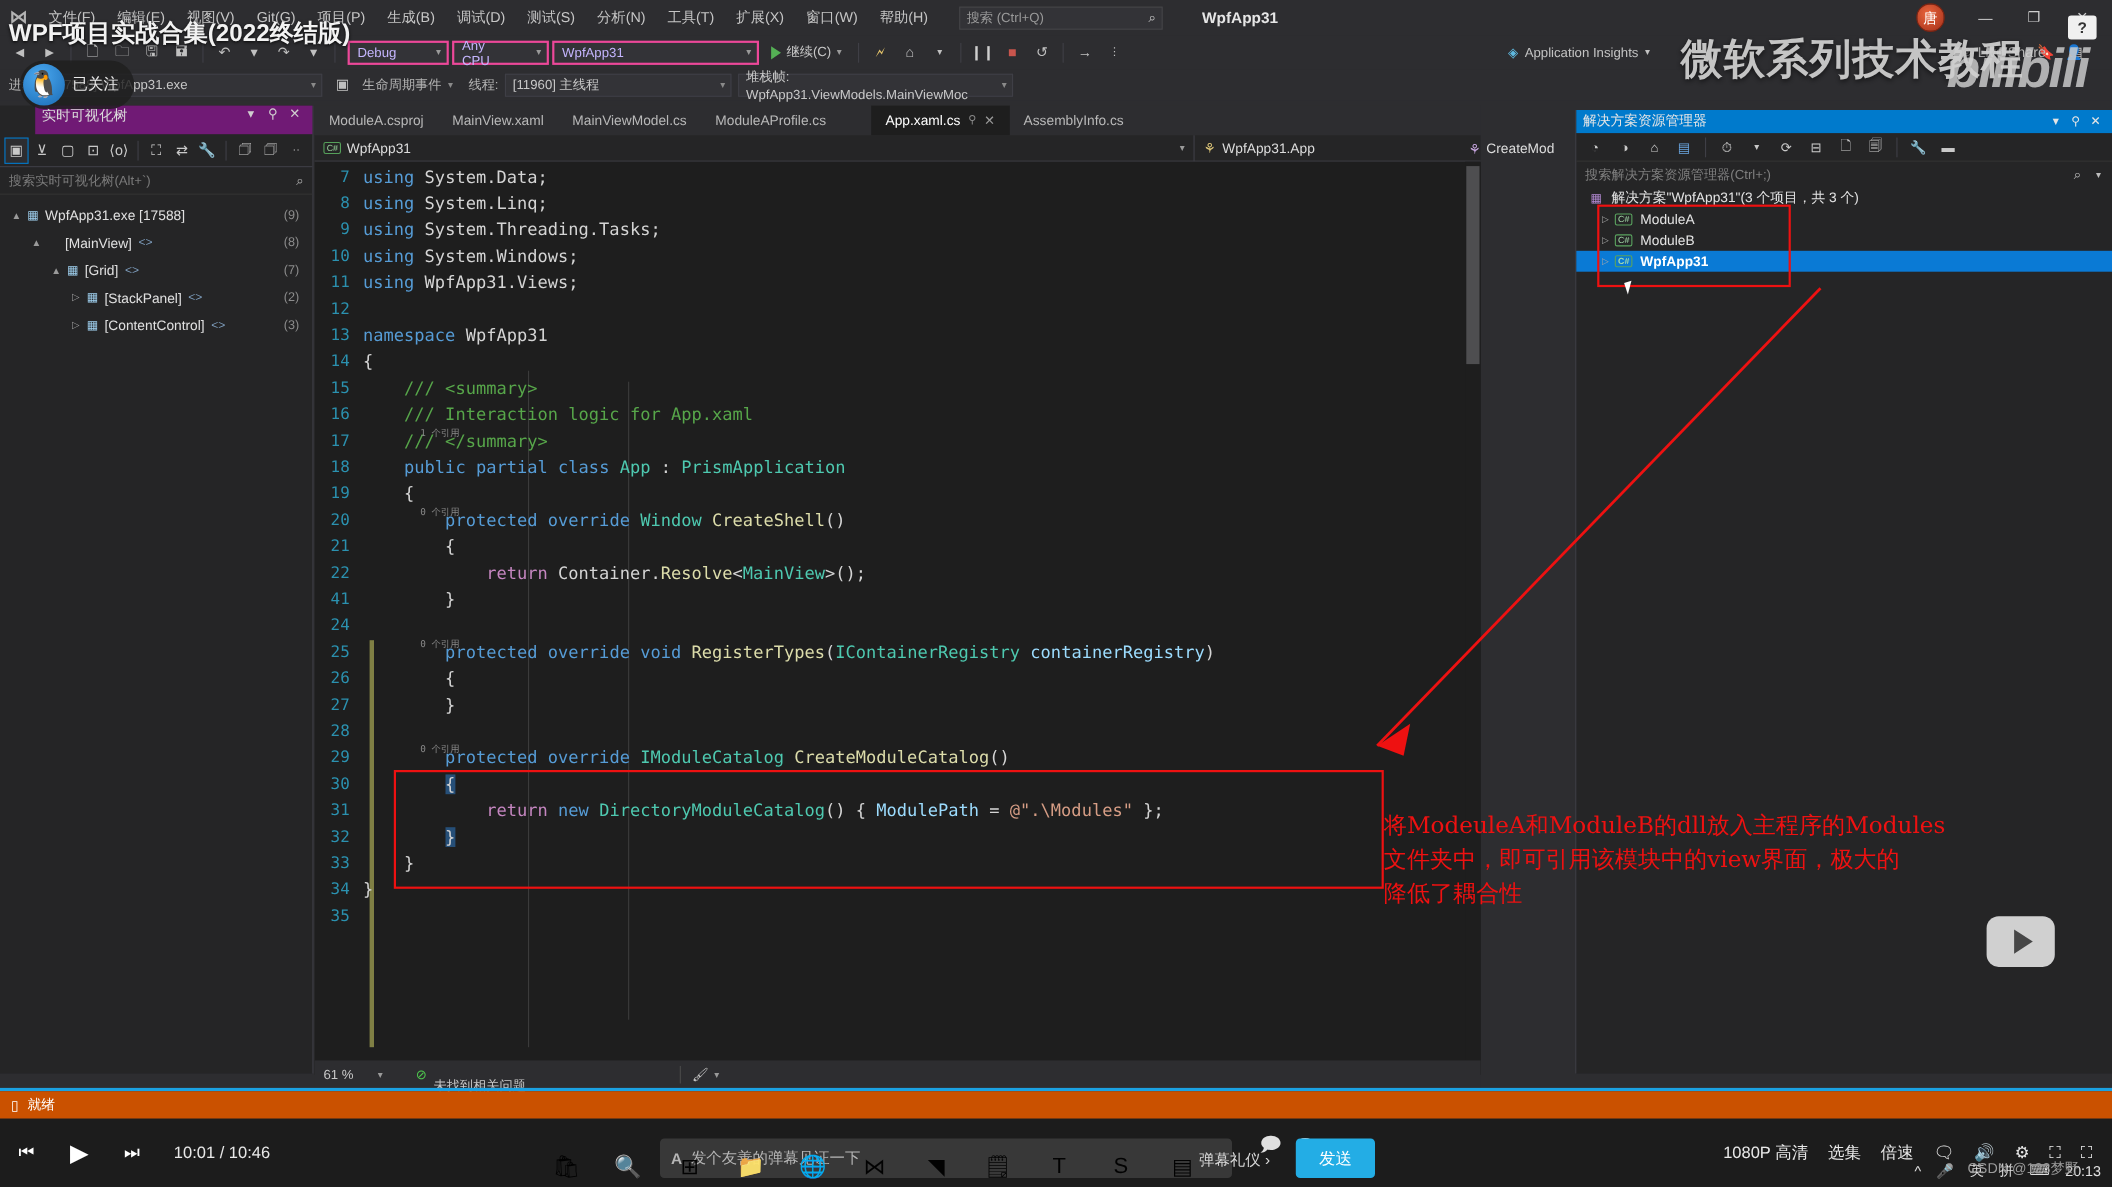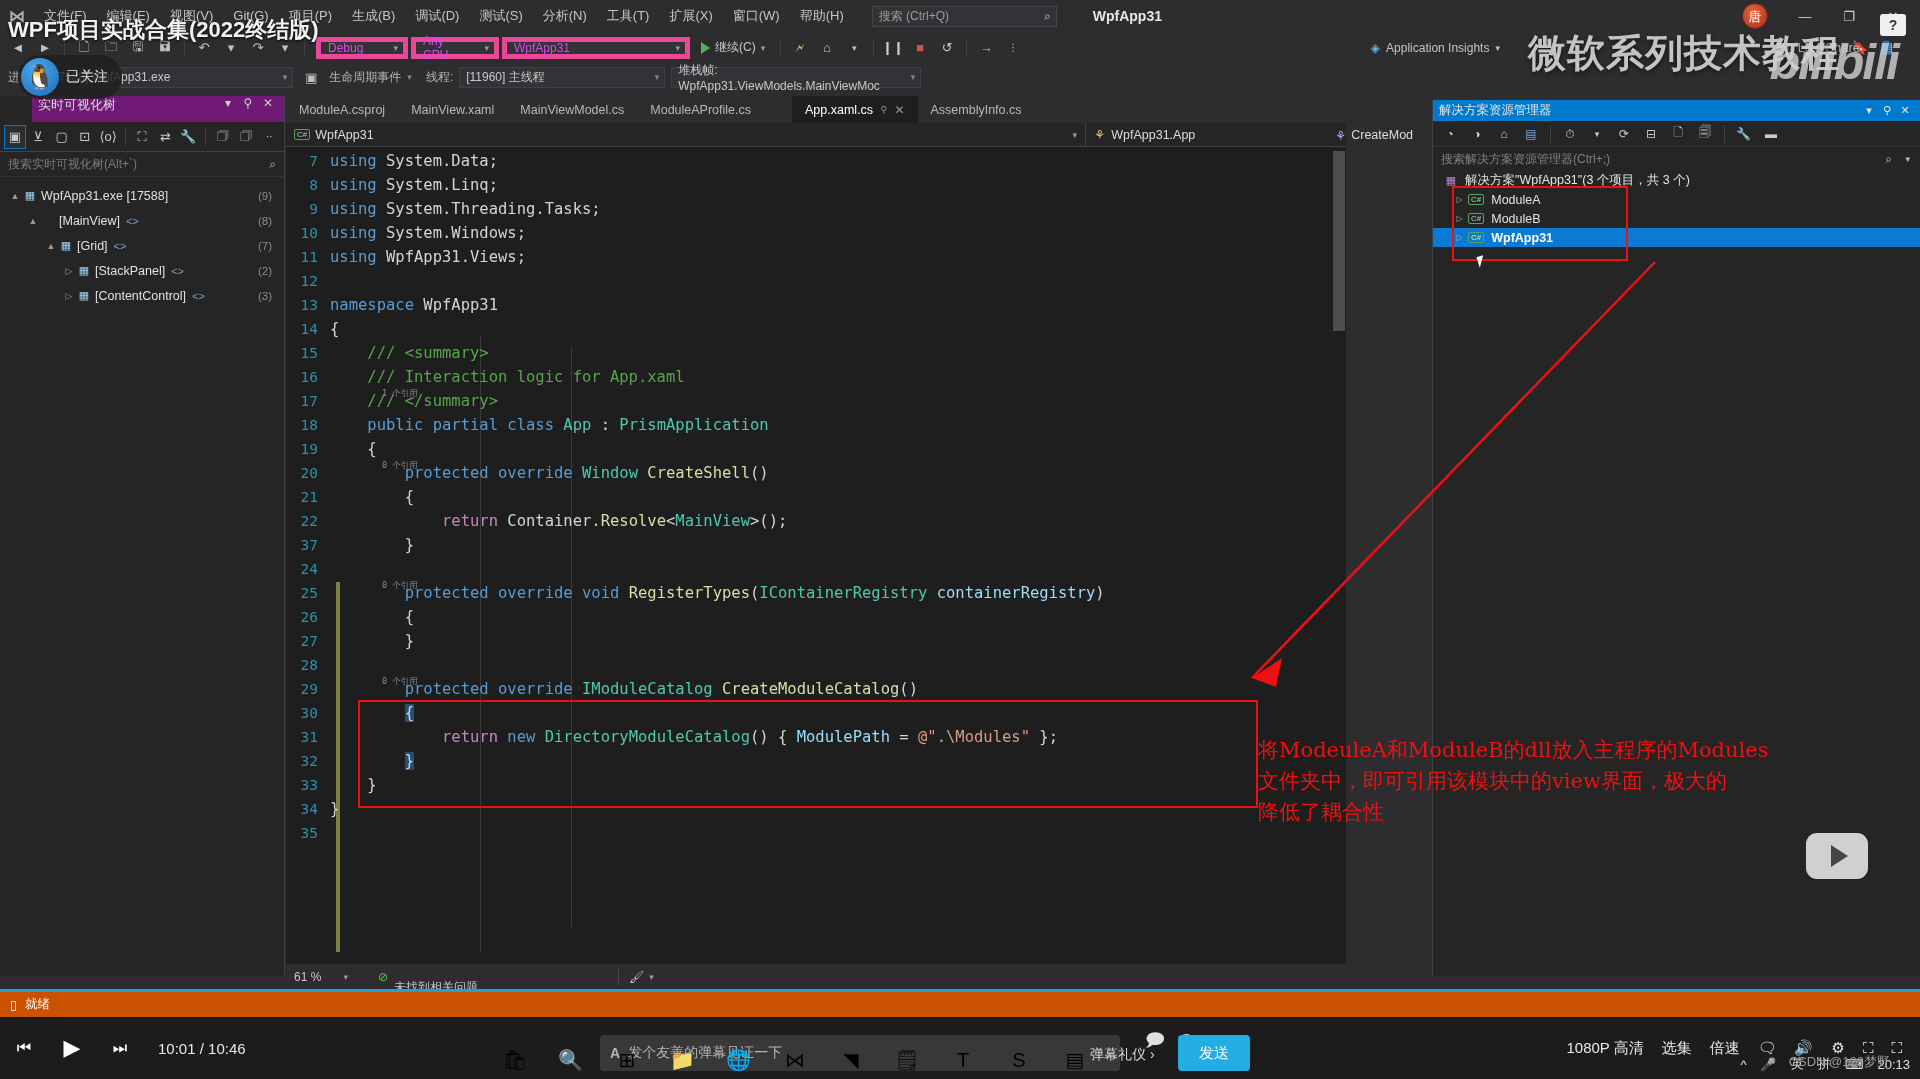--- a/index.html
+++ b/index.html
@@ -28,22 +28,22 @@
     background:radial-gradient(circle at 40% 35%, #e9643c, #a3301a);
     color:#fff; font-size:13px; line-height:26px; text-align:center;
     margin-right:14px; border:1px solid #7d2412; }
 
   
   .toolbar { position:absolute; left:0; top:32px; width:1920px; height:31px;
     background:#2d2d30; display:flex; align-items:center; padding-left:6px; gap:3px; }
   .tb-ico { width:24px; height:24px; display:flex; align-items:center; justify-content:center;
     color:#c0c0c0; font-size:13px; }
   .tb-sep { width:1px; height:18px; background:#3f3f46; margin:0 4px; }
-  .tb-combo { height:22px; background:#333337; border:5px solid #ec4899;
-    color:#d946ef; font-size:12px; display:flex; align-items:center;
+  .tb-combo { height:22px; background:#333337; border:2px solid #ec4899;
+    color:#c4b5fd; font-size:12px; display:flex; align-items:center;
     padding:0 30px 0 7px; position:relative; }
   .tb-combo::after { content:"▾"; position:absolute; right:5px; font-size:9px; color:#9a9a9a; }
   .run-btn { display:flex; align-items:center; gap:5px; color:#c8c8c8; font-size:12px; padding:0 8px; }
   .tri-green { width:0;height:0;border-left:9px solid #55b055;border-top:6px solid transparent;border-bottom:6px solid transparent; }
   .ai-ins { position:absolute; right:420px; display:flex; align-items:center; gap:6px;
     color:#c3c3c3; font-size:12px; }
   .live-share { position:absolute; right:60px; display:flex; align-items:center; gap:6px;
     color:#b9b9b9; font-size:13px; }
 
   
@@ -412,21 +412,21 @@
         <div class="code-line"><span class="lnum">13</span><span class="code-text"><span class="k">namespace</span> WpfApp31</span></div>
         <div class="code-line"><span class="lnum">14</span><span class="code-text">{</span></div>
         <div class="code-line"><span class="lnum">15</span><span class="code-text">    <span class="cm">/// &lt;summary&gt;</span></span></div>
         <div class="code-line"><span class="lnum">16</span><span class="code-text">    <span class="cm">/// Interaction logic for App.xaml</span></span></div>
         <div class="code-line"><span class="lnum">17</span><span class="ref-hint">1 个引用</span><span class="code-text">    <span class="cm">/// &lt;/summary&gt;</span></span></div>
         <div class="code-line"><span class="lnum">18</span><span class="code-text">    <span class="k">public</span> <span class="k">partial</span> <span class="k">class</span> <span class="kc">App</span> : <span class="kc">PrismApplication</span></span></div>
         <div class="code-line"><span class="lnum">19</span><span class="code-text">    {</span></div>
         <div class="code-line"><span class="lnum">20</span><span class="ref-hint">0 个引用</span><span class="code-text">        <span class="k">protected</span> <span class="k">override</span> <span class="kc">Window</span> <span class="fn">CreateShell</span>()</span></div>
         <div class="code-line"><span class="lnum">21</span><span class="code-text">        {</span></div>
         <div class="code-line"><span class="lnum">22</span><span class="code-text">            <span class="pu">return</span> Container.<span class="fn">Resolve</span>&lt;<span class="kc">MainView</span>&gt;();</span></div>
-        <div class="code-line"><span class="lnum">37</span><span class="code-text">        }</span></div>
+        <div class="code-line"><span class="lnum">41</span><span class="code-text">        }</span></div>
         <div class="code-line"><span class="lnum">24</span><span class="code-text"></span></div>
         <div class="code-line"><span class="lnum">25</span><span class="ref-hint">0 个引用</span><span class="code-text">        <span class="k">protected</span> <span class="k">override</span> <span class="k">void</span> <span class="fn">RegisterTypes</span>(<span class="kc">IContainerRegistry</span> <span class="pv">containerRegistry</span>)</span></div>
         <div class="code-line"><span class="lnum">26</span><span class="code-text">        {</span></div>
         <div class="code-line"><span class="lnum">27</span><span class="code-text">        }</span></div>
         <div class="code-line"><span class="lnum">28</span><span class="code-text"></span></div>
         <div class="code-line"><span class="lnum">29</span><span class="ref-hint">0 个引用</span><span class="code-text">        <span class="k">protected</span> <span class="k">override</span> <span class="kc">IModuleCatalog</span> <span class="fn">CreateModuleCatalog</span>()</span></div>
         <div class="code-line"><span class="lnum">30</span><span class="code-text">        <span class="sel">{</span></span></div>
         <div class="code-line"><span class="lnum">31</span><span class="code-text">            <span class="pu">return</span> <span class="k">new</span> <span class="kc">DirectoryModuleCatalog</span>() { <span class="pv">ModulePath</span> = <span class="st">@".\Modules"</span> };</span></div>
         <div class="code-line"><span class="lnum">32</span><span class="code-text">        <span class="sel">}</span></span></div>
         <div class="code-line"><span class="lnum">33</span><span class="code-text">    }</span></div>

